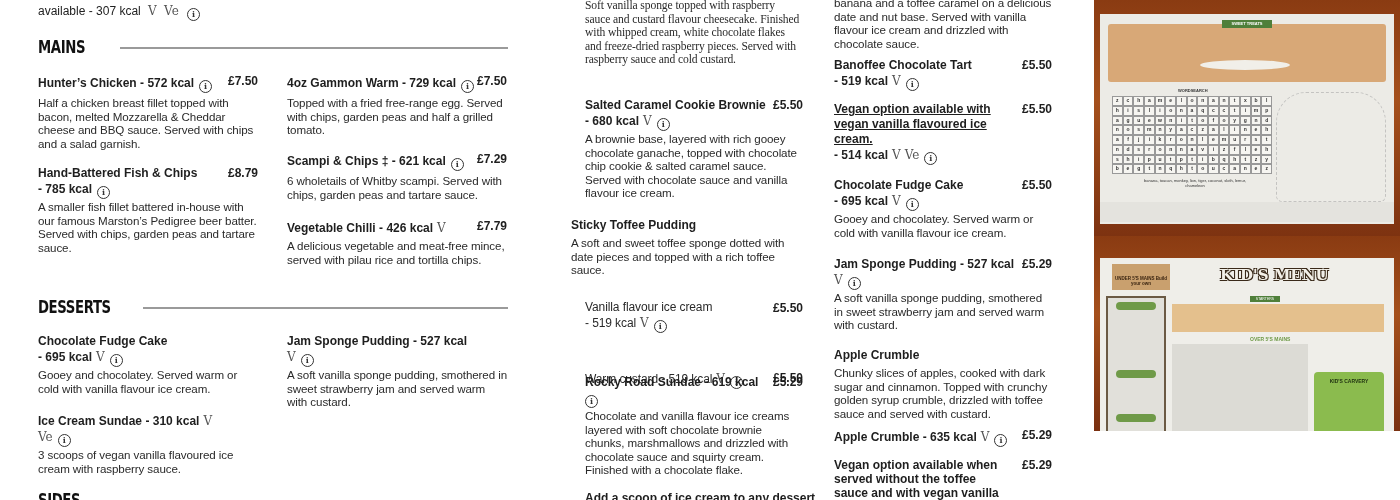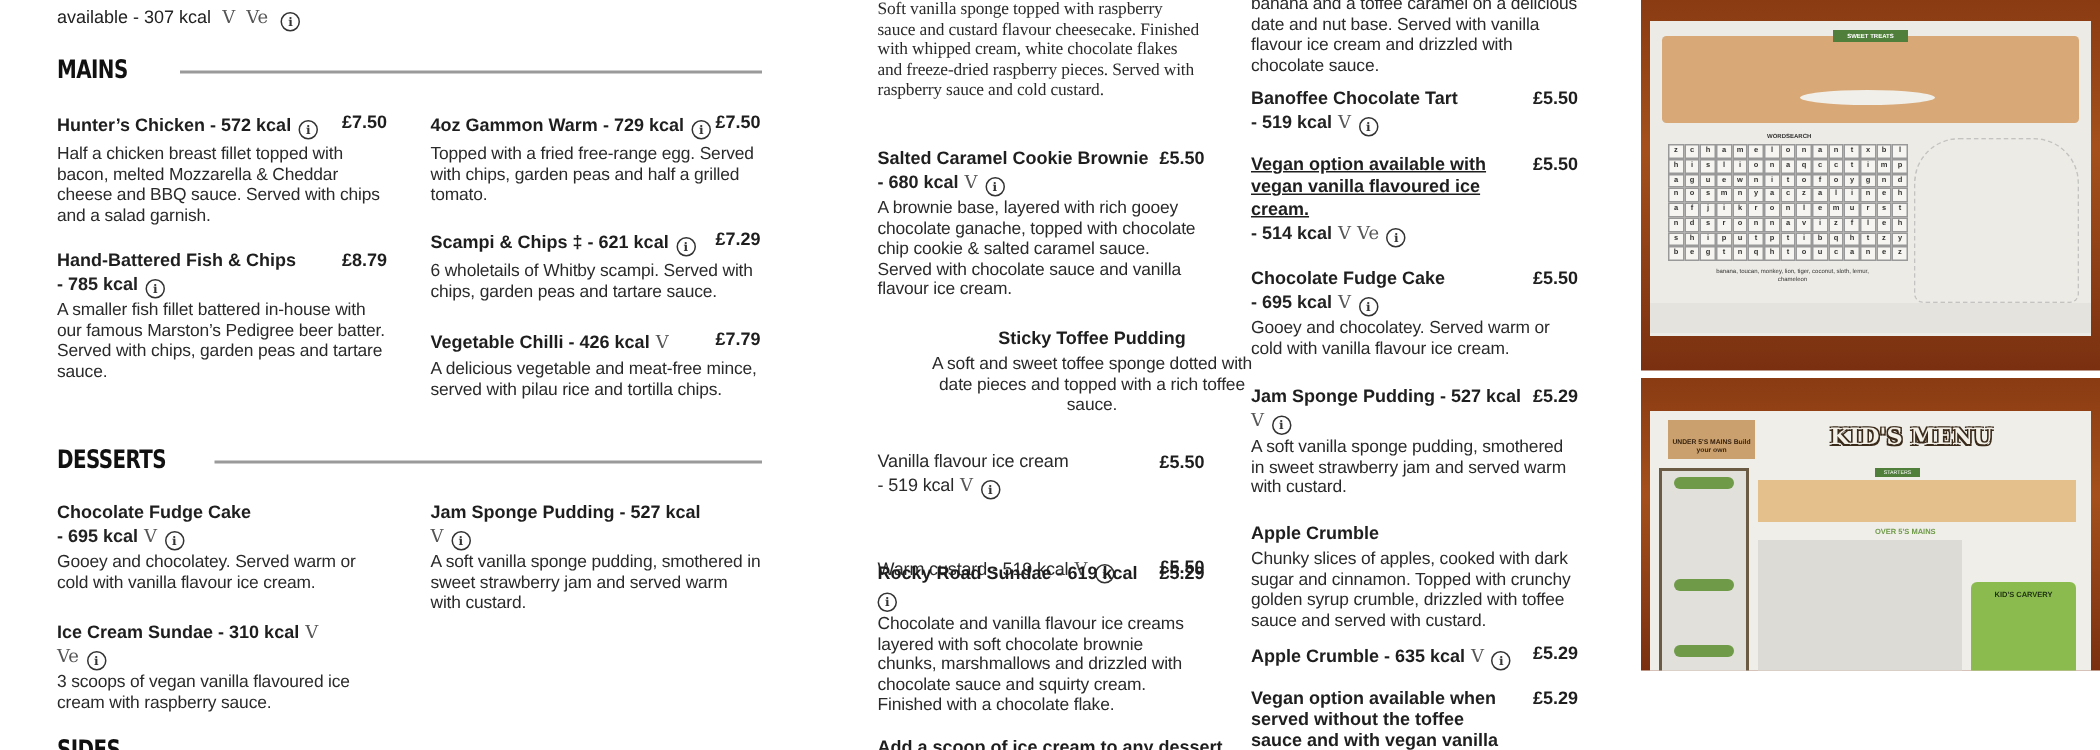--- a/index.html
+++ b/index.html
@@ -97,21 +97,21 @@
   <div class="desc" style="margin-top:0;">Soft vanilla sponge topped with raspberry sauce and custard flavour cheesecake. Finished with whipped cream, white chocolate flakes and freeze-dried raspberry pieces. Served with raspberry sauce and cold custard.</div>
 </div>
 
 <div class="item" style="left:585px;top:98px;width:218px;">
   <div class="name-line">Salted Caramel Cookie Brownie</div>
   <div class="kcal-line"><span>- 680 kcal</span><span class="diet">V</span><span class="info">i</span></div>
   <div class="price">£5.50</div>
   <div class="desc" style="margin-top:1px;">A brownie base, layered with rich gooey chocolate ganache, topped with chocolate chip cookie &amp; salted caramel sauce. Served with chocolate sauce and vanilla flavour ice cream.</div>
 </div>
 
-<div class="item" style="left:619px;top:218px;width:218px;text-align:center;">
+<div class="item" style="left:571px;top:218px;width:218px;">
   <div class="name-line">Sticky Toffee Pudding</div>
   <div class="desc">A soft and sweet toffee sponge dotted with date pieces and topped with a rich toffee sauce.</div>
 </div>
 
 <div class="item" style="left:585px;top:301px;width:218px;">
   <div class="desc" style="margin-top:0;font-size:12px;">Vanilla flavour ice cream</div>
   <div class="desc" style="margin-top:2px;font-size:12px;"><span>- 519 kcal</span><span class="diet">V</span><span class="info">i</span></div>
   <div class="price">£5.50</div>
 </div>
 
@@ -303,21 +303,21 @@
         <span>n</span>
         <span>e</span>
         <span>z</span>
       </div>
     <div style="position:absolute;left:40px;top:164px;width:110px;font-size:4px;text-align:center;color:#333;">banana, toucan, monkey, lion, tiger, coconut, sloth, lemur, chameleon</div>
     <div style="position:absolute;left:176px;top:78px;width:110px;height:110px;border:1px dashed #aaa;border-radius:30px 30px 6px 6px;opacity:0.6;"></div>
     <div style="position:absolute;left:0;top:188px;width:294px;height:20px;background:#e4e3de;"></div>
   </div>
 </div>
 
-<div class="photo wood" style="top:252px;height:195px;">
+<div class="photo wood" style="top:236px;height:195px;">
   <div class="placemat" style="left:6px;top:22px;width:294px;height:200px;background:#efeee9;">
     <div style="position:absolute;left:120px;top:8px;font-family:'DejaVu Serif',serif;font-weight:bold;font-size:15px;color:#f3f0e8;text-shadow:1px 1px 0 #3a2a1a,-1px -1px 0 #3a2a1a,1px -1px 0 #3a2a1a,-1px 1px 0 #3a2a1a;">KID'S MENU</div>
     <div style="position:absolute;left:12px;top:6px;width:58px;height:26px;background:#c9a06e;font-size:4.5px;font-weight:bold;text-align:center;padding-top:12px;color:#3a2410;">UNDER 5'S MAINS Build your own</div>
     <div style="position:absolute;left:6px;top:38px;width:60px;height:158px;background:#e1e0da;border:2px solid #6b5a44;">
       <div style="margin:4px 8px;height:8px;background:#6f9a48;border-radius:8px;"></div>
       <div style="margin:60px 8px 0;height:8px;background:#6f9a48;border-radius:8px;"></div>
       <div style="margin:36px 8px 0;height:8px;background:#6f9a48;border-radius:8px;"></div>
     </div>
     <div style="position:absolute;left:150px;top:38px;width:30px;height:6px;background:#4f7f3a;color:#fff;font-size:3.5px;text-align:center;line-height:6px;">STARTERS</div>
     <div class="band" style="left:72px;top:46px;width:212px;height:28px;background:#e4c08d;"></div>

